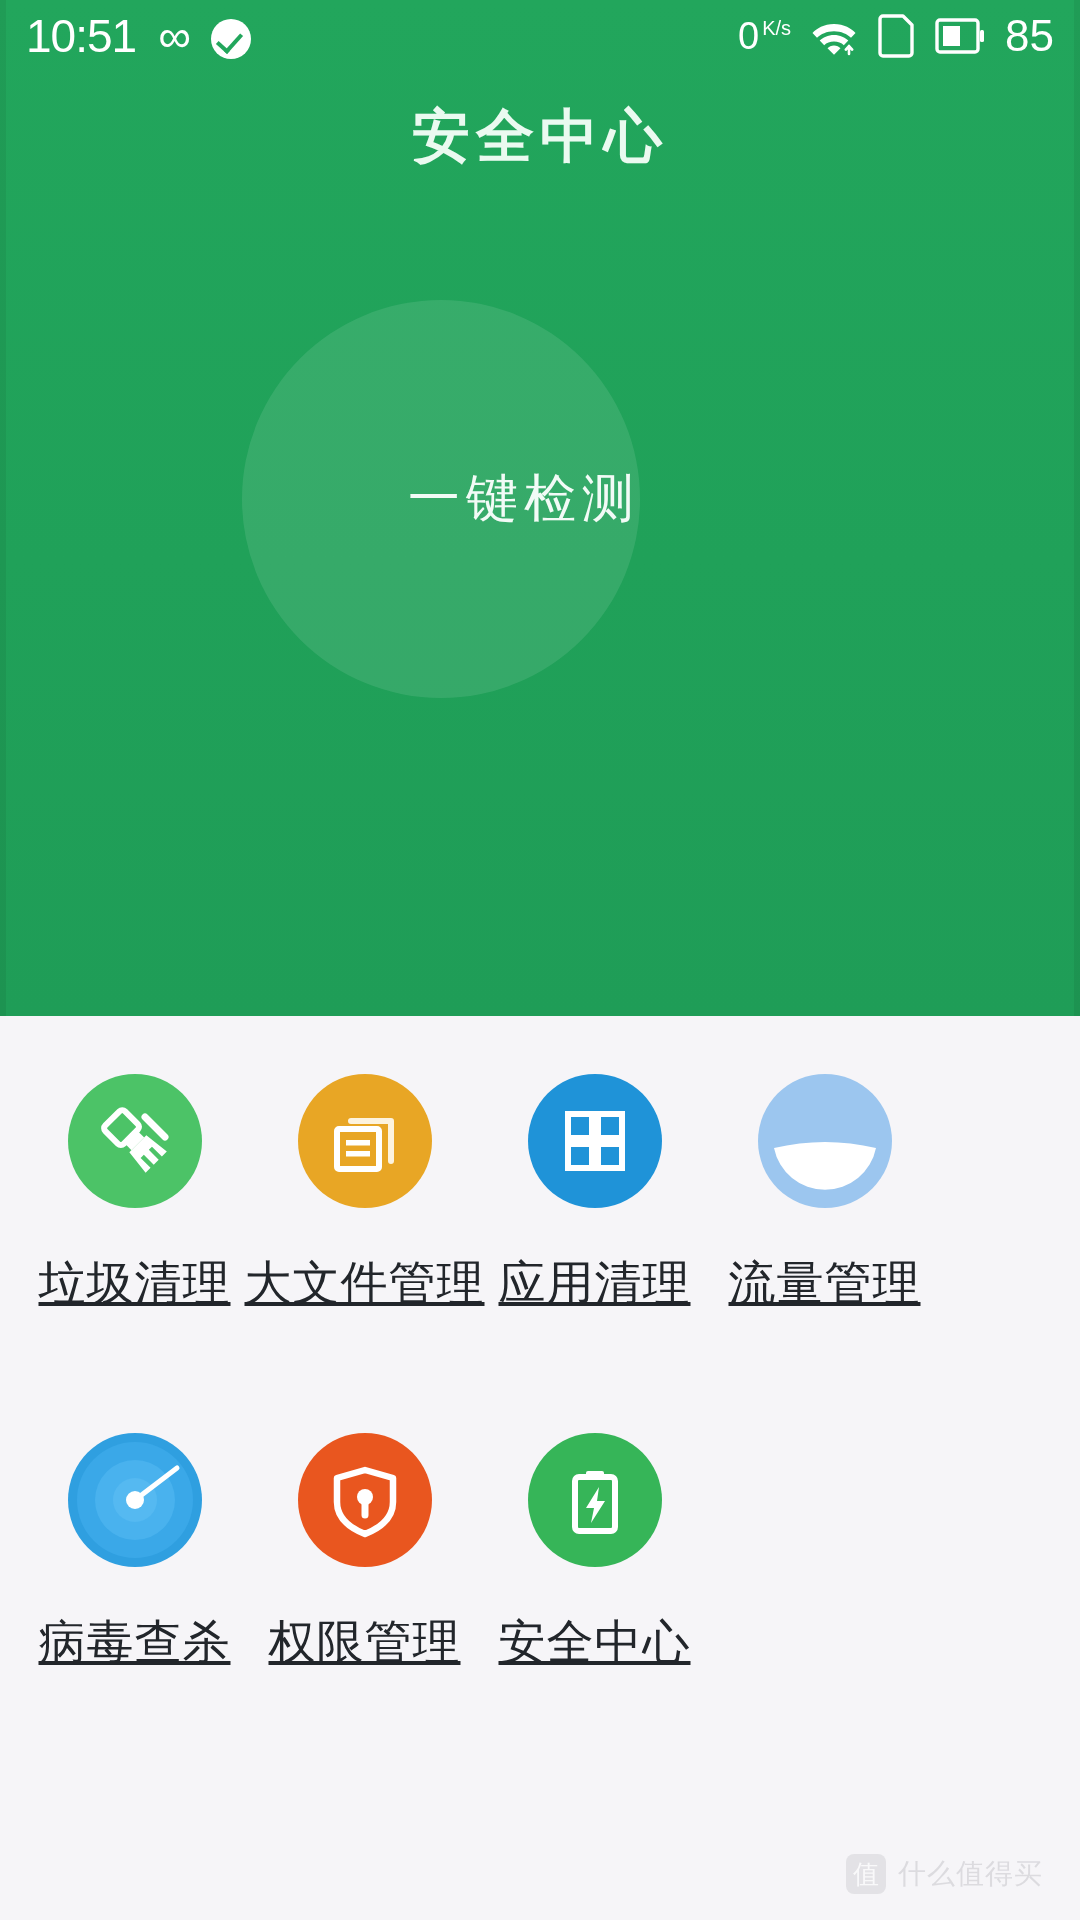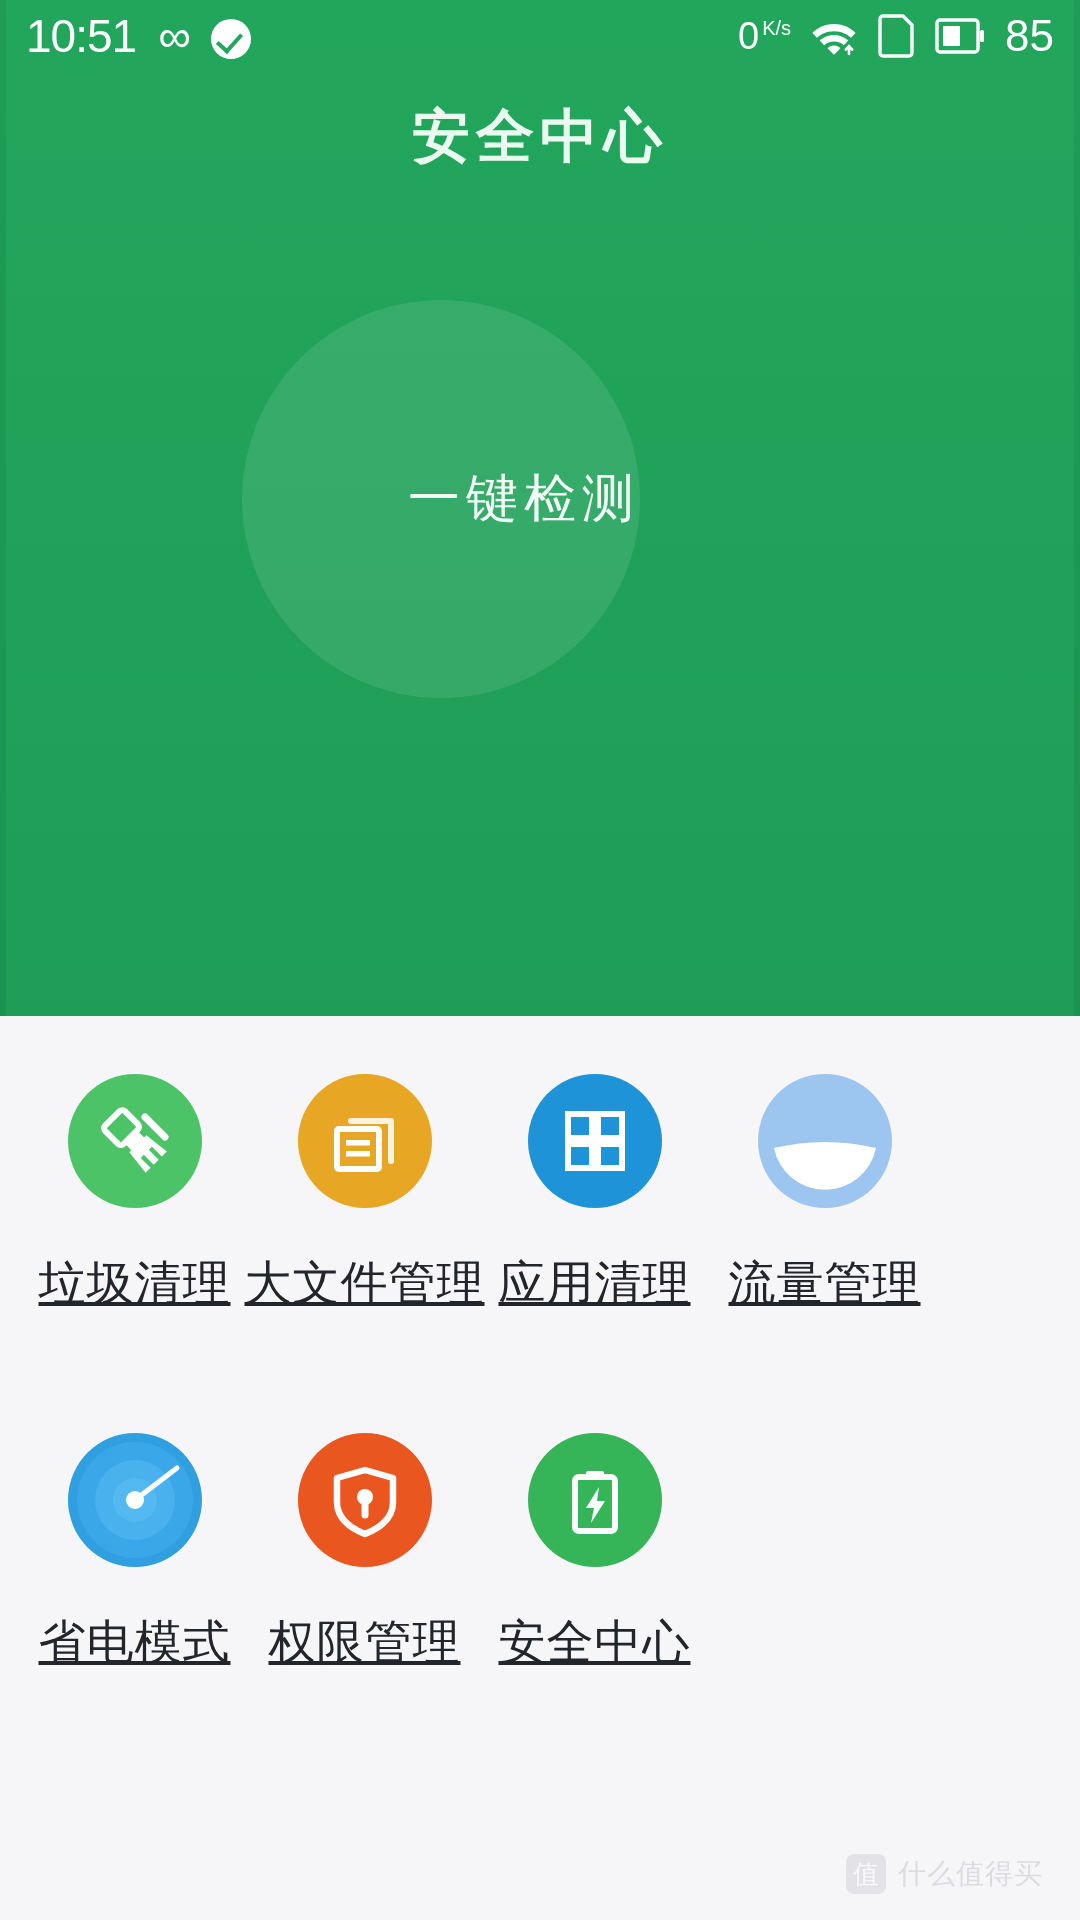--- a/index.html
+++ b/index.html
@@ -250,21 +250,21 @@
         <div class="tile">
           <div class="tile-icon" style="background:#2f9fe0;">
             <svg width="124" height="124" viewBox="0 0 124 124">
               <circle cx="62" cy="62" r="58" fill="#3aa8e8"></circle>
               <circle cx="62" cy="62" r="40" fill="#49b2ee"></circle>
               <circle cx="62" cy="62" r="22" fill="#55b9f1"></circle>
               <path d="M62 62 L104 30" stroke="#ffffff" stroke-width="5" stroke-linecap="round"></path>
               <circle cx="62" cy="62" r="9" fill="#ffffff"></circle>
             </svg>
           </div>
-          <div class="tile-label">省电模式</div>
+          <div class="tile-label">病毒查杀</div>
         </div>
 
         <div class="tile">
           <div class="tile-icon" style="background:#e9561f;">
             <svg width="84" height="84" viewBox="0 0 84 84">
               <path d="M42 12 L70 20 L70 44 C70 60 57 70 42 76 C27 70 14 60 14 44 L14 20 Z" fill="none" stroke="#ffffff" stroke-width="6.5" stroke-linejoin="round"></path>
               <circle cx="42" cy="39" r="8" fill="#ffffff"></circle>
               <path d="M42 43 L42 57" stroke="#ffffff" stroke-width="7" stroke-linecap="round"></path>
             </svg>
           </div>

